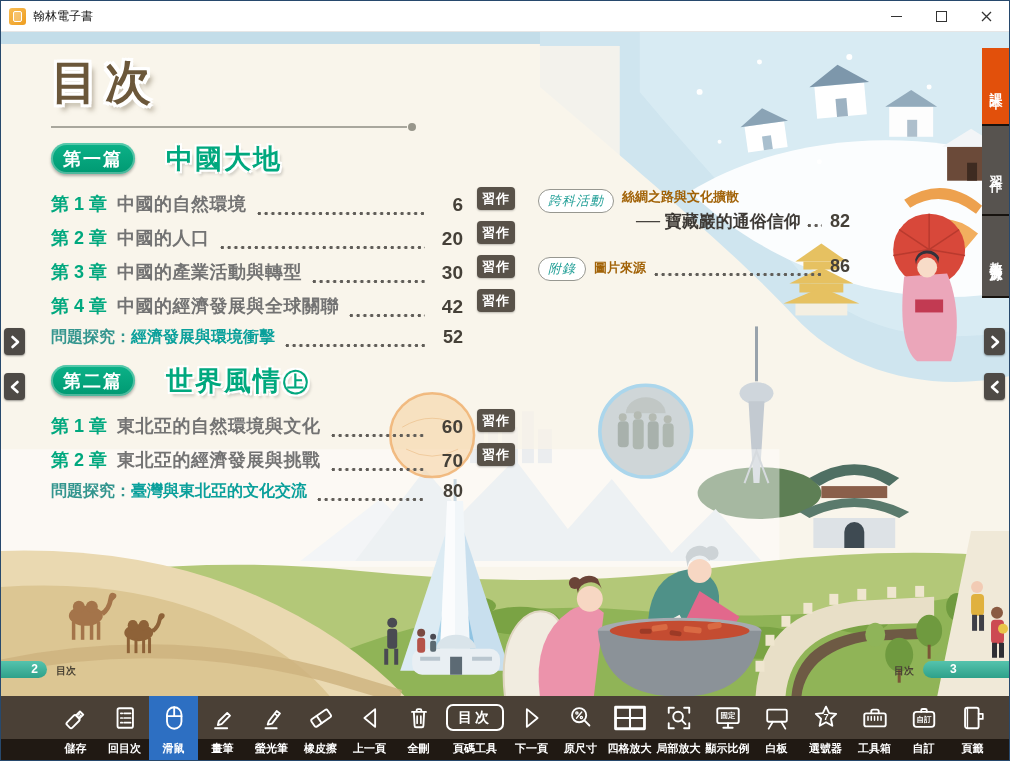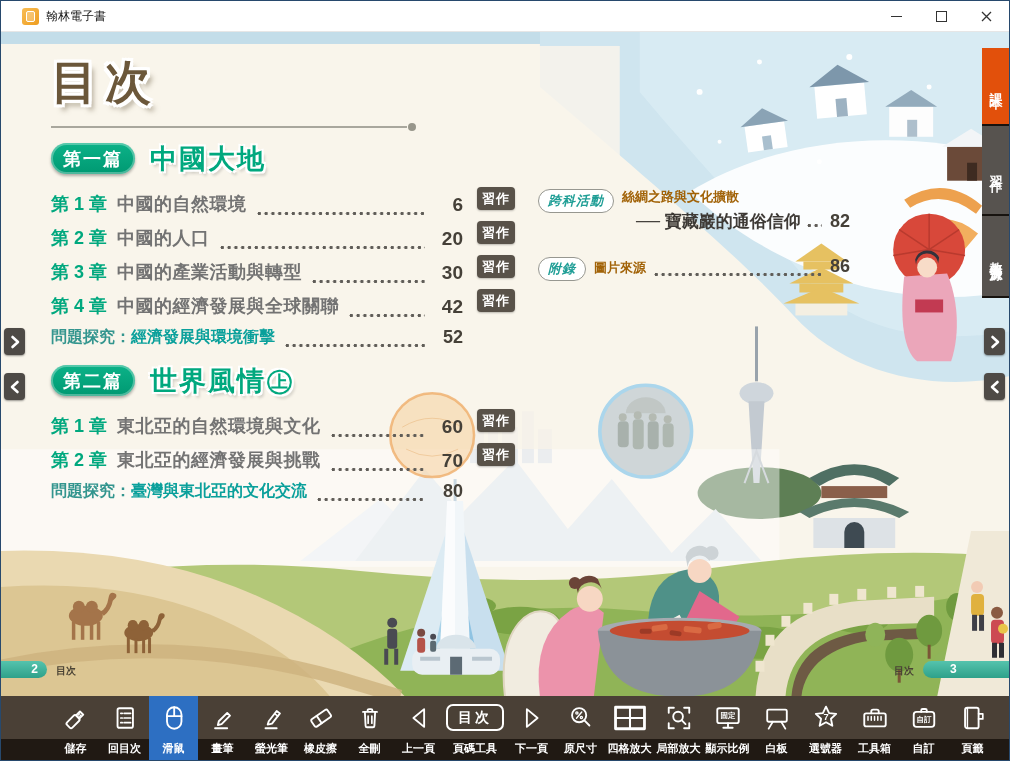--- a/index.html
+++ b/index.html
@@ -1,56 +1,56 @@
 <!DOCTYPE html>
 <html><head>
 <meta charset="utf-8">
 <style>
 *{box-sizing:border-box;margin:0;padding:0}
 html,body{width:1010px;height:761px}
 body{position:relative;overflow:hidden;font-family:"Liberation Sans",sans-serif;background:#fff;border:1px solid #27496d}
 
-.titlebar{height:31px;display:flex;align-items:center;background:#fff;padding-left:21px;border-bottom:1px solid #e6e6e6}
+.titlebar{height:31px;display:flex;align-items:center;background:#fff;padding-left:8px;border-bottom:1px solid #e6e6e6}
 .app-ico{width:17px;height:17px;border-radius:3px;background:linear-gradient(135deg,#f8bd55,#ee9d1f);display:flex;align-items:center;justify-content:center;flex:none}
 .app-ico i{display:block;width:9px;height:11px;border:1.5px solid #fff;border-radius:2px;background:rgba(255,255,255,.25)}
 .tb-title{font-size:12px;color:#151515;margin-left:7px}
 .win-ctl{margin-left:auto;display:flex;height:100%}
 .wbtn{width:45px;height:100%;display:flex;align-items:center;justify-content:center}
 .glyph-min{width:11px;height:1px;background:#333}
 .glyph-max{width:11px;height:11px;border:1px solid #333}
 
 .content{position:absolute;top:31px;left:0;width:1008px;height:666px;overflow:hidden;background:#f9f5eb}
 .content>svg.illus{position:absolute;inset:0}
 
 .ow{text-shadow:-2px -2px 0 #fff,2px -2px 0 #fff,-2px 2px 0 #fff,2px 2px 0 #fff,0 -2px 0 #fff,0 2px 0 #fff,-2px 0 0 #fff,2px 0 0 #fff}
 .toc-title{position:absolute;left:50px;top:20px;font-size:46px;font-weight:700;color:#6b573a;letter-spacing:8px;
  text-shadow:-3px -3px 0 #fff,3px -3px 0 #fff,-3px 3px 0 #fff,3px 3px 0 #fff,0 -3px 0 #fff,0 3px 0 #fff,-3px 0 0 #fff,3px 0 0 #fff,5px 6px 5px rgba(110,95,70,.5)}
 .toc-sub{position:absolute;left:216px;top:66px;font-size:19px;font-weight:700;color:#00a08c;letter-spacing:1px}
 .divider{position:absolute;left:50px;top:94px;width:356px;height:2px;background:#a9a79d}
 .divider::after{content:"";position:absolute;right:-9px;top:-3px;width:8px;height:8px;border-radius:50%;background:#98968b}
 
 .section{position:absolute;left:50px;width:412px}
 #sec1{top:110px}#sec2{top:332px}
-.sec-head{display:flex;align-items:center;gap:15px;margin-bottom:7px;height:33px}
+.sec-head{display:flex;align-items:center;gap:31px;margin-bottom:7px;height:33px}
 .sec-pill{min-width:84px;height:31px;border-radius:17px;background:linear-gradient(180deg,#0cb288,#009972);color:#fff;font-size:18px;font-weight:700;display:flex;align-items:center;justify-content:center;letter-spacing:2px;padding:0 10px;box-shadow:0 2px 3px rgba(0,0,0,.3),inset 0 0 0 2px rgba(255,255,255,.3)}
 .sec-title{font-size:27px;font-weight:700;color:#00a87e;letter-spacing:2px;text-shadow:-2px -2px 0 #fff,2px -2px 0 #fff,-2px 2px 0 #fff,2px 2px 0 #fff,3px 4px 3px rgba(0,0,0,.18)}
 .row{display:flex;align-items:flex-end;height:34px;position:relative}
 .num{width:66px;flex:none;font-size:18px;font-weight:700;color:#00a87e}
 .ttl{flex:none;font-size:18px;font-weight:700;color:#737373;letter-spacing:.5px}
 .leader{flex:1;height:5px;margin:10px 8px 0 10px;background-image:radial-gradient(circle at 2.2px 2.5px,#5f5c57 1.5px,transparent 1.9px);background-size:6.8px 5px;background-repeat:repeat-x}
 .pg{flex:none;min-width:30px;text-align:right;font-size:19px;font-weight:700;color:#454038}
 .ws{position:absolute;left:426px;top:5px;background:#595249;color:#fff;font-size:13px;font-weight:700;line-height:1;padding:5px;border-radius:4px;letter-spacing:1px;white-space:nowrap;box-shadow:0 1px 2px rgba(0,0,0,.25)}
 .prow{height:30px}
 .plbl{flex:none;font-size:16px;font-weight:700;color:#33958e}
 .pttl{flex:none;font-size:16px;font-weight:700;color:#0aa09b}
 .prow .pg{font-size:18px}
 
 .extras{position:absolute;left:537px;top:156px;width:312px}
 .extra{display:flex;align-items:flex-start}
-.oval{flex:none;border:1.5px solid #979790;background:#fff;border-radius:12px;padding:2px 9px;font-size:13px;font-weight:700;font-style:italic;color:#1f9e96;letter-spacing:1px;margin-top:1px}
+.oval{flex:none;border:1.5px solid #979790;background:#fff;border-radius:12px;padding:2px 9px;font-size:13px;font-weight:400;font-style:italic;color:#1f9e96;letter-spacing:1px;margin-top:1px}
 .ex-body{flex:1;margin-left:8px}
 .ex-line1{font-size:13px;font-weight:700;color:#a16207}
 .ex-line2{display:flex;align-items:center;font-size:17px;font-weight:700;color:#3d3935;margin-top:4px;padding-left:14px}
 .ex-line2 .leader{margin:8px 4px 0 6px}
 .ex-line2 .pg{font-size:18px;min-width:24px}
 .extra2{margin-top:23px}
 .ex-row{flex:1;display:flex;align-items:flex-end;margin-left:8px}
 .ex-row .ex-line1{flex:none}
 .ex-row .leader{margin:8px 4px 0 8px}
 .ex-row .pg{font-size:18px;min-width:24px}
@@ -521,34 +521,34 @@
             <rect x="4.5" y="10.5" width="21" height="9.5" rx="2"></rect>
             <path d="M12.5 10.5v9.5"></path>
           </g>
         </svg>
       </div>
     <div class="tb-lb">橡皮擦</div>
   </div>
   <div class="tb">
     <div class="tb-ic">
         <svg class="ic" width="28" height="28" viewBox="0 0 30 30">
+          <path d="M20.5 5.5 9 15l11.5 9.5z"></path>
+        </svg>
+      </div>
+    <div class="tb-lb">上一頁</div>
+  </div>
+  <div class="tb">
+    <div class="tb-ic">
+        <svg class="ic" width="28" height="28" viewBox="0 0 30 30">
           <path d="M7.5 8.5h15M12.5 8.5V6.8a1.3 1.3 0 011.3-1.3h2.4a1.3 1.3 0 011.3 1.3v1.7"></path>
           <path d="M9.5 8.5l.8 15a1.5 1.5 0 001.5 1.4h6.4a1.5 1.5 0 001.5-1.4l.8-15"></path>
           <path d="M13 13v7.5M17 13v7.5" stroke-width="1.8"></path>
         </svg>
       </div>
     <div class="tb-lb">全刪</div>
-  </div>
-  <div class="tb">
-    <div class="tb-ic">
-        <svg class="ic" width="28" height="28" viewBox="0 0 30 30">
-          <path d="M20.5 5.5 9 15l11.5 9.5z"></path>
-        </svg>
-      </div>
-    <div class="tb-lb">上一頁</div>
   </div>
   <div class="tb wide">
     <div class="tb-ic">
         <div class="page-pill">目次</div>
       </div>
     <div class="tb-lb">頁碼工具</div>
   </div>
   <div class="tb">
     <div class="tb-ic">
         <svg class="ic" width="28" height="28" viewBox="0 0 30 30">

